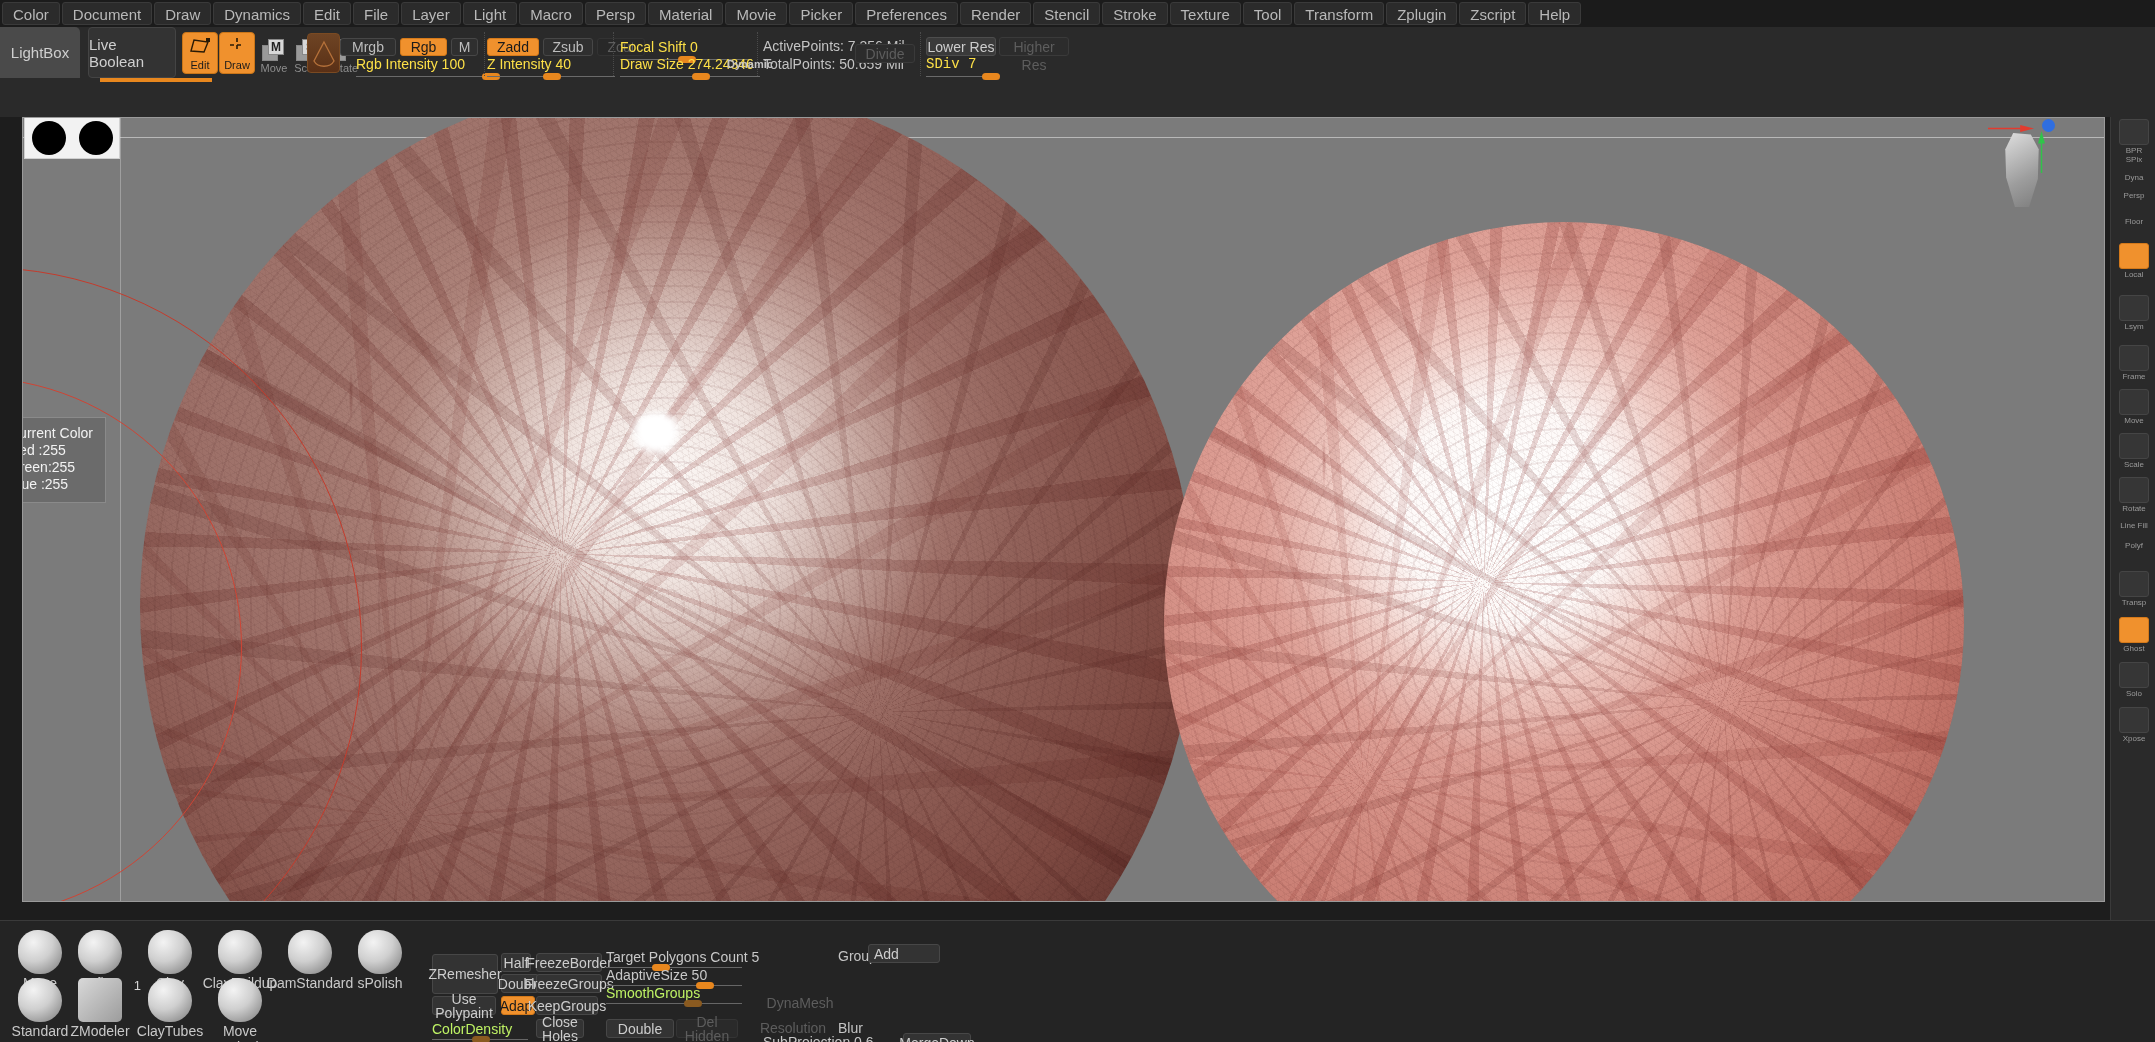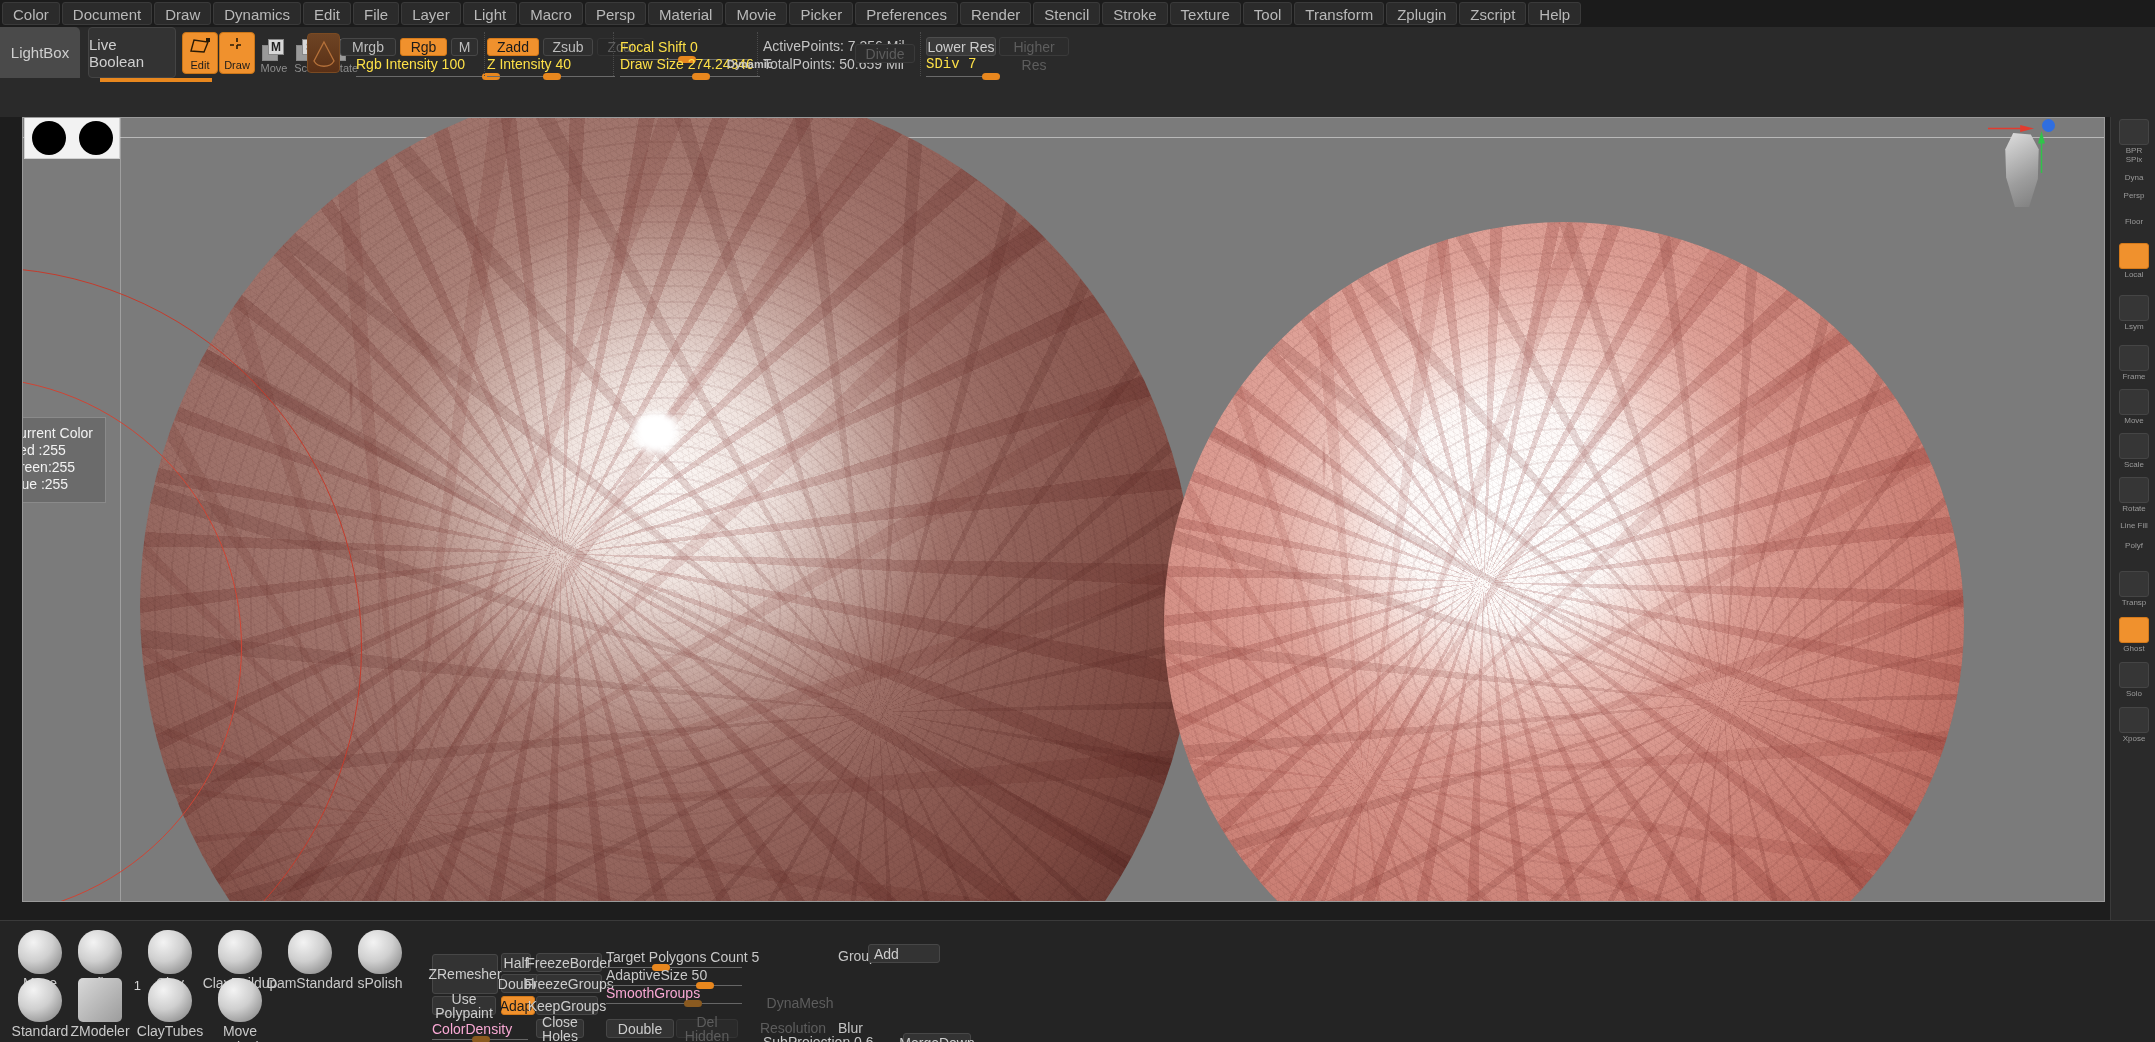--- a/index.html
+++ b/index.html
@@ -155,21 +155,21 @@
 
   .panel-btn { position:absolute; font-size:14px; line-height:1; color:#cdcdcd;
     background:#333; border:1px solid #474747; border-radius:3px;
     display:flex; align-items:center; justify-content:center; text-align:center; }
   .panel-btn.on { background:#f0912d; border-color:#d4791a; color:#1b1b1b; }
   .panel-btn.dim { color:#5d5d5d; background:#2a2a2a; border-color:#343434; }
   .panel-btn.plain { background:transparent; border:none; }
 
   .psld { position:absolute; height:20px; }
   .psld .plabel { font-size:14px; color:#c8c8c8; white-space:nowrap; }
-  .psld.dim .plabel { color:#f9a8d4; }
+  .psld.dim .plabel { color:#bef264; }
   .psld .ptrack { position:absolute; left:0; bottom:0; height:1px; background:#666; }
   .psld .pknob { position:absolute; bottom:-3px; width:18px; height:7px;
     background:#e8871e; border-radius:4px; }
   .psld.dim .pknob { background:#8a5a20; }
 </style>
 </head>
 <body>
 
 <div id="app">
 

